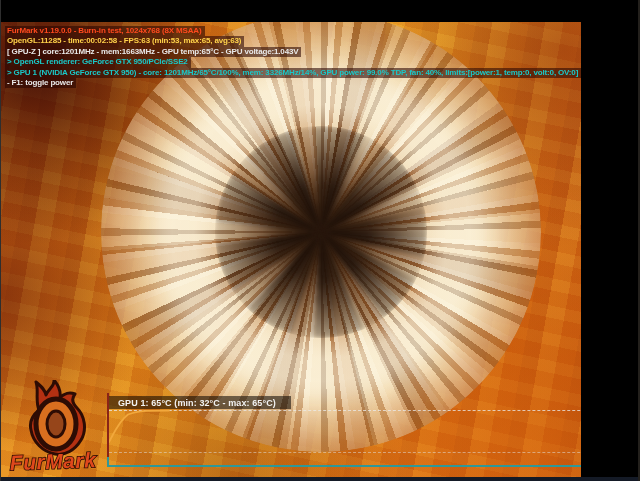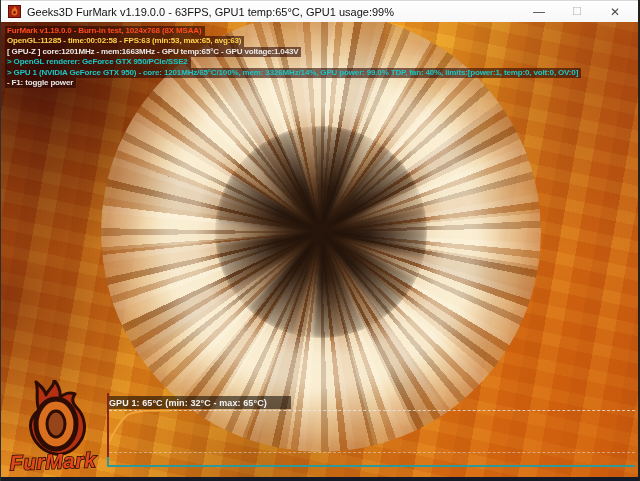--- a/index.html
+++ b/index.html
@@ -19,21 +19,21 @@
   .app-icon{width:13px;height:13px;margin:0 6px 0 7px;flex:0 0 auto;
     background:#a32313;border:1px solid #5e0f06;display:flex;align-items:center;justify-content:center;}
   .app-icon svg{display:block;}
   .title-text{font-size:11px;color:#121212;white-space:nowrap;letter-spacing:0;}
   .win-controls{margin-left:auto;display:flex;align-items:center;height:100%;}
   .win-btn{width:38px;height:100%;display:flex;align-items:center;justify-content:center;
     font-size:12px;color:#4a4a4a;cursor:default;}
   .win-btn.max{color:#b5b5b5;font-size:11px;}
   .win-btn.close{font-size:12px;margin-right:4px;}
   
-  .viewport{position:absolute;left:0;top:22px;width:637px;height:455px;overflow:hidden;background:#c85a10;}
+  .viewport{position:absolute;left:0;top:22px;width:580px;height:455px;overflow:hidden;background:#c85a10;}
   .bg-mosaic{position:absolute;inset:0;
     background:
       radial-gradient(circle at 6% 10%, rgba(52,6,6,0.85), rgba(52,6,6,0) 26%),
       radial-gradient(circle at 0% 60%, rgba(96,22,8,0.55), transparent 24%),
       radial-gradient(circle at 97% 6%, rgba(130,35,8,0.5), transparent 28%),
       radial-gradient(circle at 92% 95%, rgba(230,110,14,0.55), transparent 45%),
       radial-gradient(circle at 40% 100%, rgba(120,40,6,0.4), transparent 30%),
       conic-gradient(from 210deg at 50% 46%, rgba(255,190,70,0.16), rgba(130,45,8,0.20), rgba(255,205,90,0.16), rgba(150,55,10,0.20), rgba(255,190,70,0.16)),
       repeating-linear-gradient(100deg, rgba(150,50,8,0.26) 0 16px, rgba(255,195,62,0.22) 16px 34px, rgba(190,80,12,0.24) 34px 52px),
       repeating-linear-gradient(12deg, rgba(255,214,92,0.16) 0 12px, rgba(168,58,10,0.15) 12px 27px),
@@ -66,46 +66,32 @@
   
   .graph{position:absolute;left:106px;top:371px;width:530px;height:74px;}
   .graph .left-axis{position:absolute;left:0;top:0;width:2px;height:100%;
     background:linear-gradient(#8a2418 0 86%,#2f9898 86% 100%);}
   .graph .bottom-axis{position:absolute;left:0;bottom:0;width:528px;height:2px;background:#2f9898;}
   .graph .dash-max{position:absolute;left:2px;top:17px;width:526px;border-top:1px dashed rgba(235,235,235,0.75);}
   .graph .dash-mid{position:absolute;left:2px;top:59px;width:526px;border-top:1px dashed rgba(225,225,225,0.5);}
   .graph svg.curve{position:absolute;left:0;top:0;}
   .graph .label-strip{position:absolute;left:2px;top:3px;width:182px;height:13px;
     background:rgba(8,4,0,0.55);display:flex;align-items:center;}
-  .graph .label-strip span{font-size:9px;font-weight:bold;color:#f2f2f2;
+  .graph .label-strip span{font-size:9px;font-weight:bold;color:#f2f2f2;padding-left:9px;
     letter-spacing:0.1px;white-space:nowrap;}
   
   .logo{position:absolute;left:8px;bottom:1px;}
   
   .bottom-edge{position:absolute;left:0;bottom:0;width:100%;height:4px;background:#141a26;}
 </style>
 </head>
 <body>
 
 <div class="window">
 
-  <div class="titlebar">
-    <span class="app-icon">
-      <svg width="9" height="11" viewBox="0 0 9 11">
-        <path d="M4.5 0 C5.5 2 7.5 3 7.5 6 A3 3.4 0 0 1 1.5 6 C1.5 4.4 2.6 3.6 3 2.2 C3.4 3 4.2 3.2 4.5 0 Z" fill="#e8701c"></path>
-        <ellipse cx="4.5" cy="6.4" rx="1.3" ry="1.7" fill="#7e1d0c"></ellipse>
-      </svg>
-    </span>
-    <span class="title-text">Geeks3D FurMark v1.19.0.0 - 63FPS, GPU1 temp:65°C, GPU1 usage:99%</span>
-    <div class="win-controls">
-      <span class="win-btn">—</span>
-      <span class="win-btn max">☐</span>
-      <span class="win-btn close">✕</span>
-    </div>
-  </div>
 
   <div class="viewport">
     <div class="bg-mosaic"></div>
 
     <div class="furball">
       <div class="furball-core"></div>
     </div>
 
     <div class="osd">
       <div class="line" style="color: rgb(255, 74, 30);">FurMark v1.19.0.0 - Burn-in test, 1024x768 (8X MSAA)</div>

